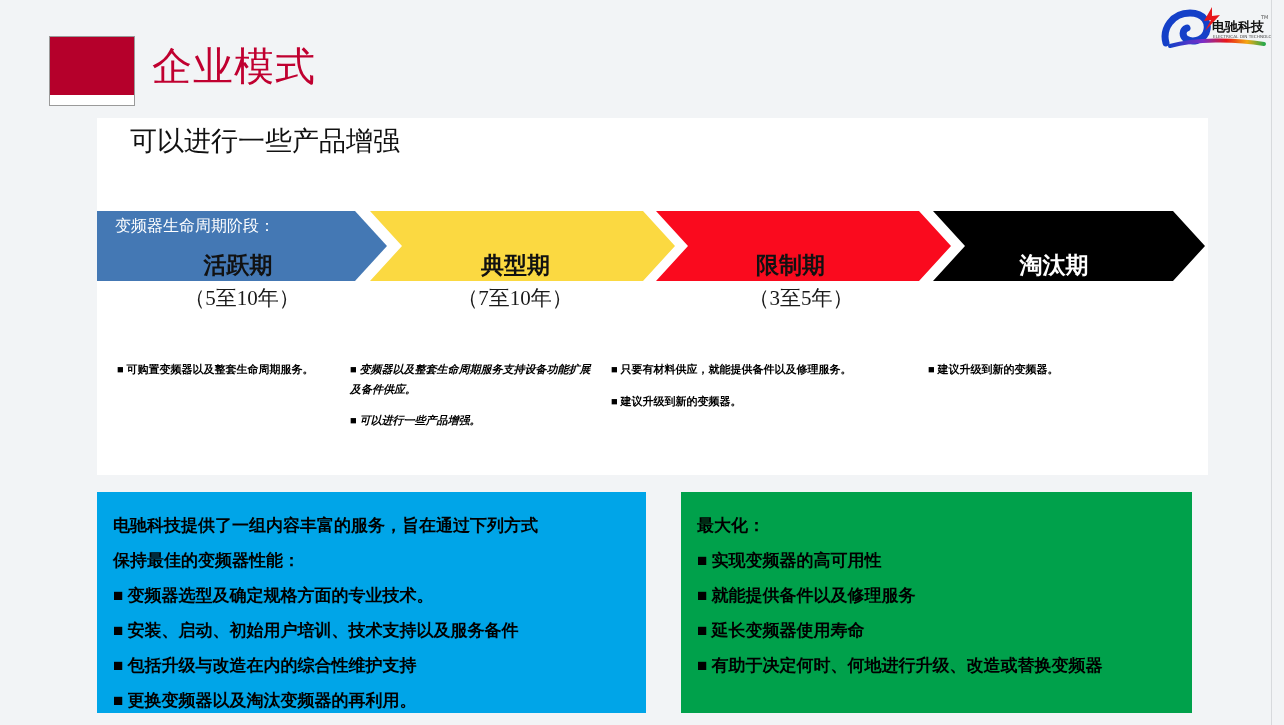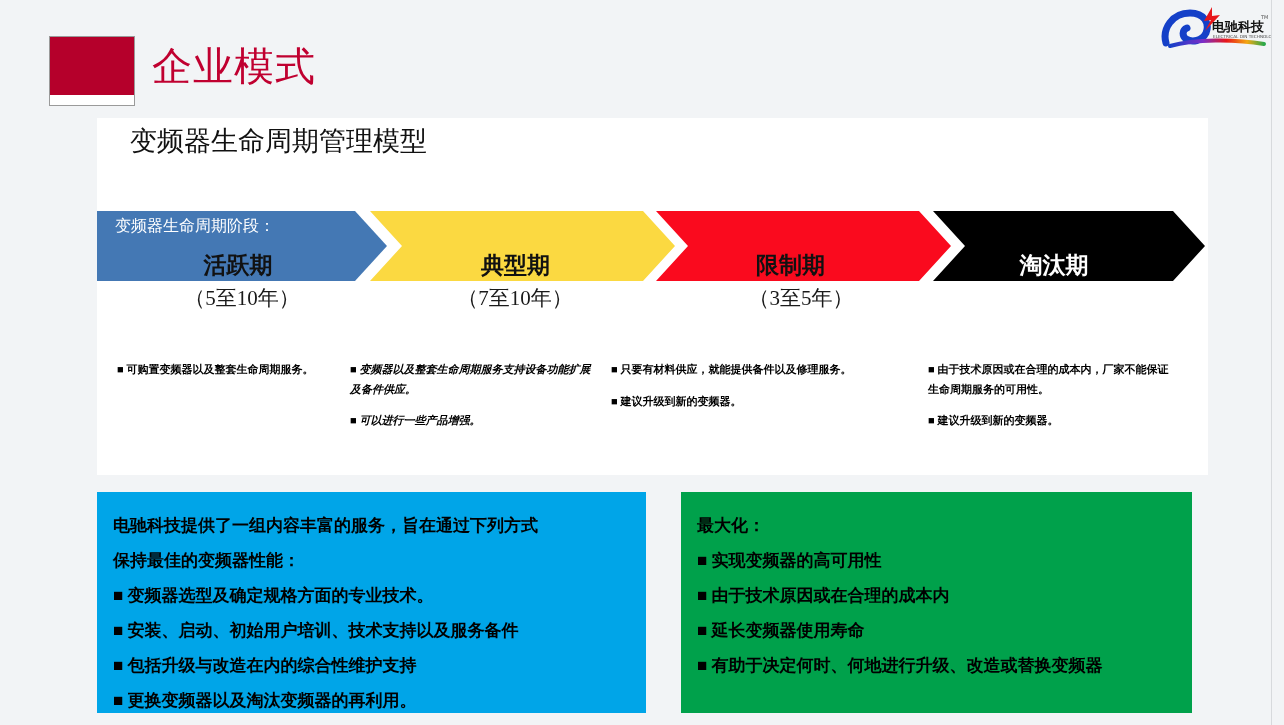--- a/index.html
+++ b/index.html
@@ -232,21 +232,21 @@
           <stop offset="60%" stop-color="#e8161a"></stop>
           <stop offset="82%" stop-color="#f3a712"></stop>
           <stop offset="100%" stop-color="#2aa84a"></stop>
         </linearGradient>
       </defs>
       <path d="M10 43 C35 36, 75 36, 104 41" fill="none" stroke="url(#swoosh)" stroke-width="4" stroke-linecap="round"></path>
     </svg>
   </div>
 
   <div id="panel">
-    <div id="panel-heading">变频器生命周期管理模型</div>
+    <div id="panel-heading">可以进行一些产品增强</div>
   </div>
 
   <div id="stage-bar">
 
     <div class="chevron chev-blue">
       <svg class="shape" viewBox="0 0 290 70" preserveAspectRatio="none">
         <polygon points="0,0 258,0 290,35 258,70 0,70" fill="#4478b4"></polygon>
       </svg>
       <div class="stage-label">活跃期</div>
     </div>
@@ -287,37 +287,36 @@
     <p>■ 变频器以及整套生命周期服务支持设备功能扩展及备件供应。</p>
     <p>■ 可以进行一些产品增强。</p>
   </div>
 
   <div class="bcol bcol-3">
     <p>■ 只要有材料供应，就能提供备件以及修理服务。</p>
     <p>■ 建议升级到新的变频器。</p>
   </div>
 
   <div class="bcol bcol-4">
-    <p>■ 由于技术原因或在合理的成本内，厂家不能保证生命周期服务的可用性。</p>
     <p>■ 建议升级到新的变频器。</p>
   </div>
 
   <div id="box-blue" class="cbox">
     <p class="lead">电驰科技提供了一组内容丰富的服务，旨在通过下列方式</p>
     <p class="lead">保持最佳的变频器性能：</p>
     <p>■ 变频器选型及确定规格方面的专业技术。</p>
     <p>■ 安装、启动、初始用户培训、技术支持以及服务备件</p>
     <p>■ 包括升级与改造在内的综合性维护支持</p>
     <p>■ 更换变频器以及淘汰变频器的再利用。</p>
   </div>
 
   <div id="box-green" class="cbox">
     <p class="lead">最大化：</p>
     <p>■ 实现变频器的高可用性</p>
-    <p>■ 由于技术原因或在合理的成本内</p>
+    <p>■ 就能提供备件以及修理服务</p>
     <p>■ 延长变频器使用寿命</p>
     <p>■ 有助于决定何时、何地进行升级、改造或替换变频器</p>
   </div>
 
   <div id="bottom-strip"></div>
 </div>
 
 <div id="scroll-strip"></div>
 
 </body></html>

